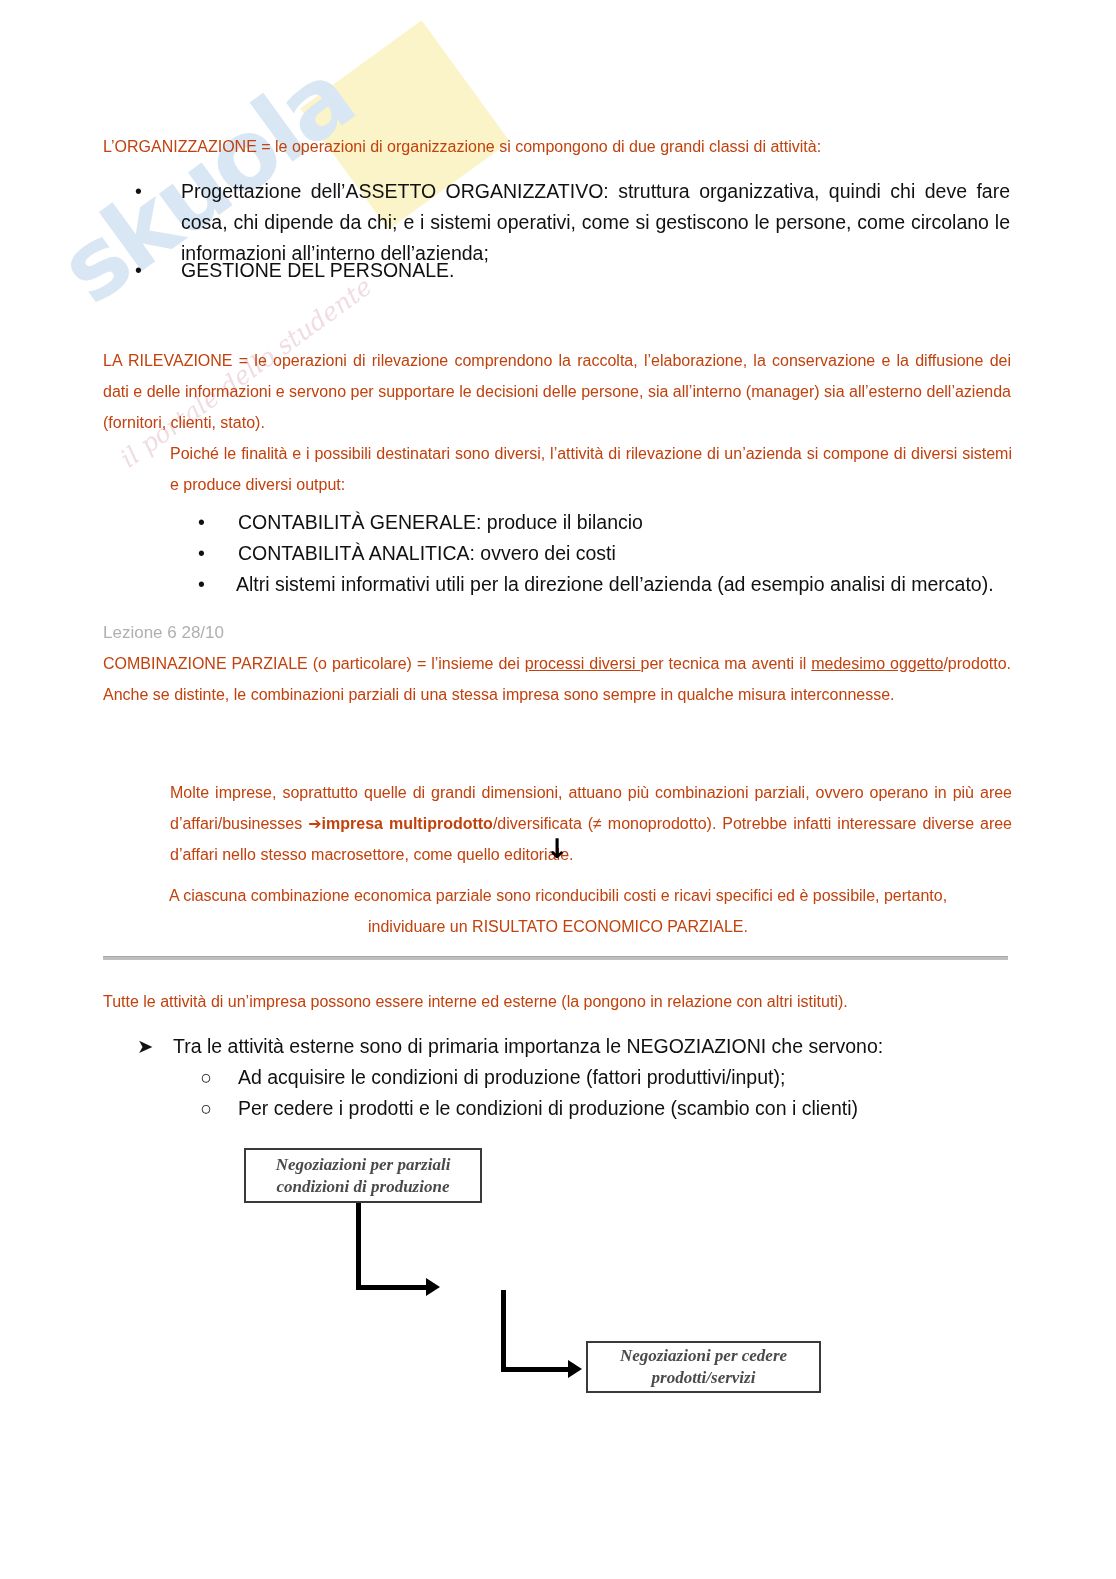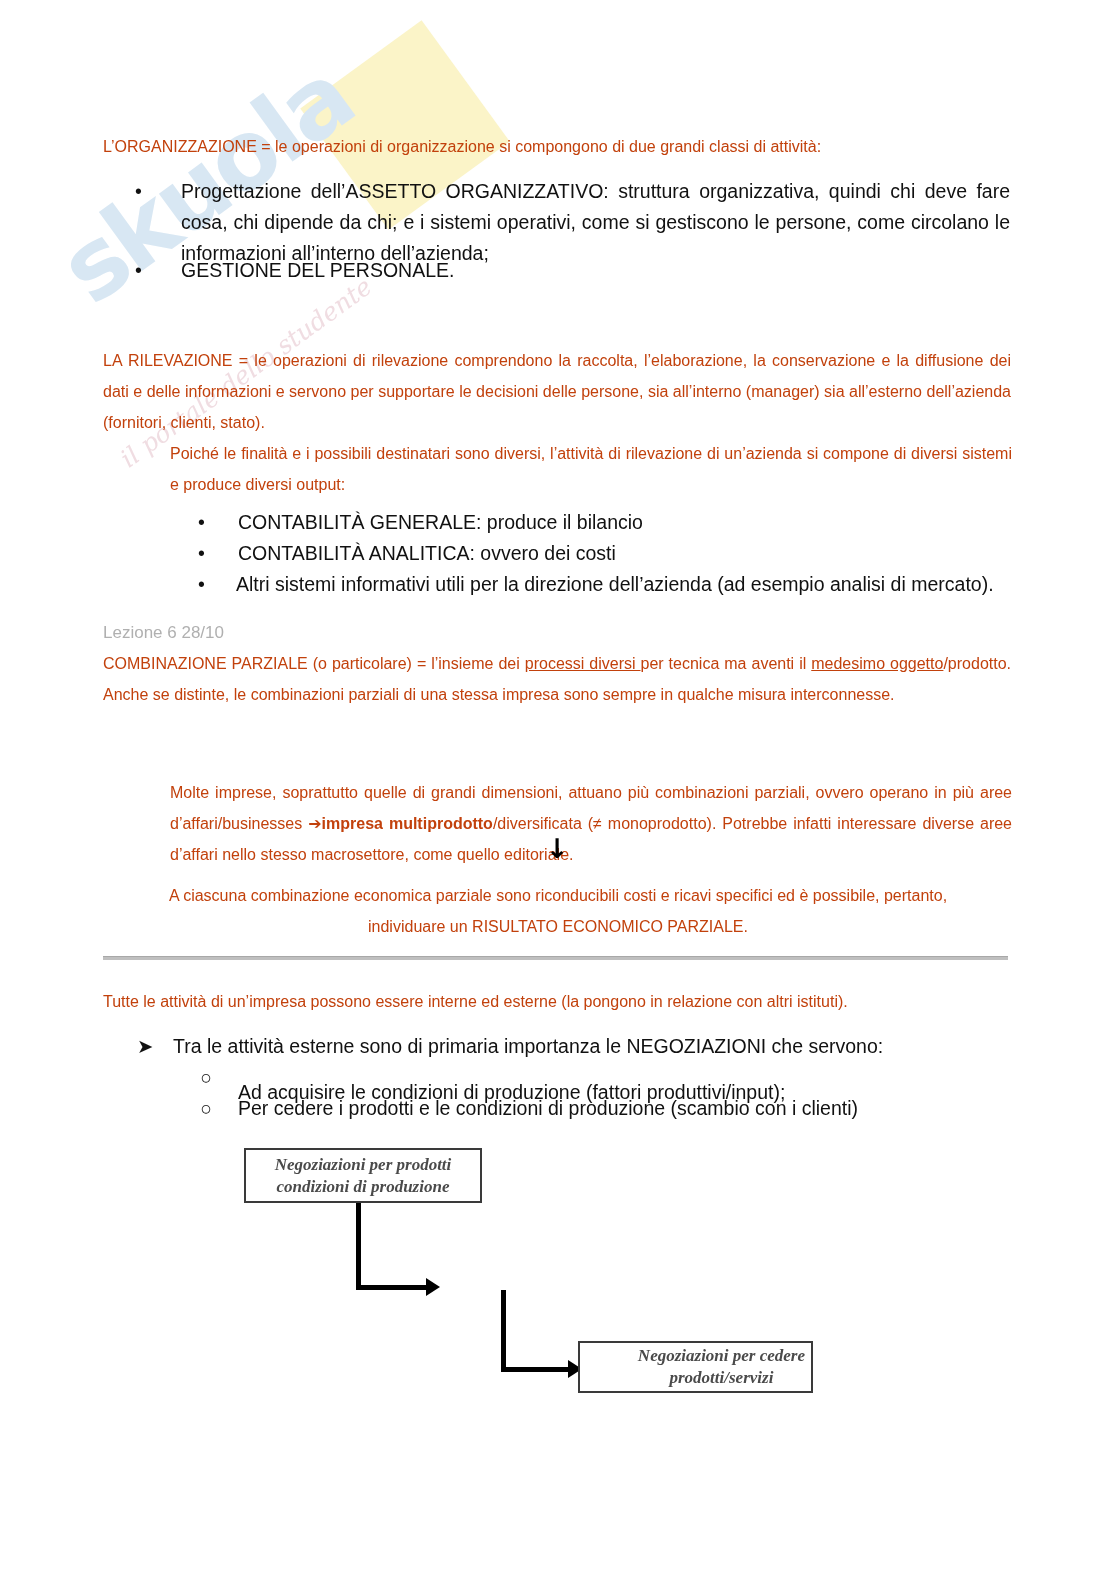--- a/index.html
+++ b/index.html
@@ -228,48 +228,48 @@
 
     <div class="para nojust" style="left:103px; top:986px; width:908px;">Tutte le attività di un’impresa possono essere interne ed esterne (la pongono in relazione con altri istituti).</div>
 
     <div class="bullet-row" style="left:137px; top:1031px; width:875px;">
       <span class="bullet-mark">➤</span>
       <span class="bullet-text nojust" style="margin-left:36px;">Tra le attività esterne sono di primaria importanza le NEGOZIAZIONI che servono:</span>
     </div>
 
     <div class="bullet-row" style="left:200px; top:1062px; width:812px;">
       <span class="bullet-mark">○</span>
-      <span class="bullet-text nojust" style="margin-left:38px;margin-top:15px;">Ad acquisire le condizioni di produzione (fattori produttivi/input);</span>
+      <span class="bullet-text nojust" style="margin-left:38px;">Ad acquisire le condizioni di produzione (fattori produttivi/input);</span>
     </div>
     <div class="bullet-row" style="left:200px; top:1093px; width:812px;">
       <span class="bullet-mark">○</span>
       <span class="bullet-text nojust" style="margin-left:38px;">Per cedere i prodotti e le condizioni di produzione (scambio con i clienti)</span>
     </div>
 
   </div>
 
   <div id="diagram">
 
     <div class="dbox" style="left:14px; top:13px; width:238px; height:55px;">
       <span>
-        <span>Negoziazioni per prodotti</span><br>
+        <span>Negoziazioni per parziali</span><br>
         <span>condizioni di produzione</span>
       </span>
     </div>
 
     <div class="dline" style="left:126px; top:68px; width:5px; height:87px;"></div>
     <div class="dline" style="left:126px; top:150px; width:75px; height:5px;"></div>
     <div class="dhead" style="left:196px; top:143px;"></div>
 
 
     <div class="dline" style="left:271px; top:155px; width:5px; height:82px;"></div>
     <div class="dline" style="left:271px; top:232px; width:72px; height:5px;"></div>
     <div class="dhead" style="left:338px; top:225px;"></div>
 
-    <div class="dbox" style="left:348px; top:206px; width:235px; height:52px;justify-content:flex-end;">
+    <div class="dbox" style="left:356px; top:206px; width:235px; height:52px;">
       <span>
         <span>Negoziazioni per cedere</span><br>
         <span>prodotti/servizi</span>
       </span>
     </div>
 
   </div>
 
 </div>
 

